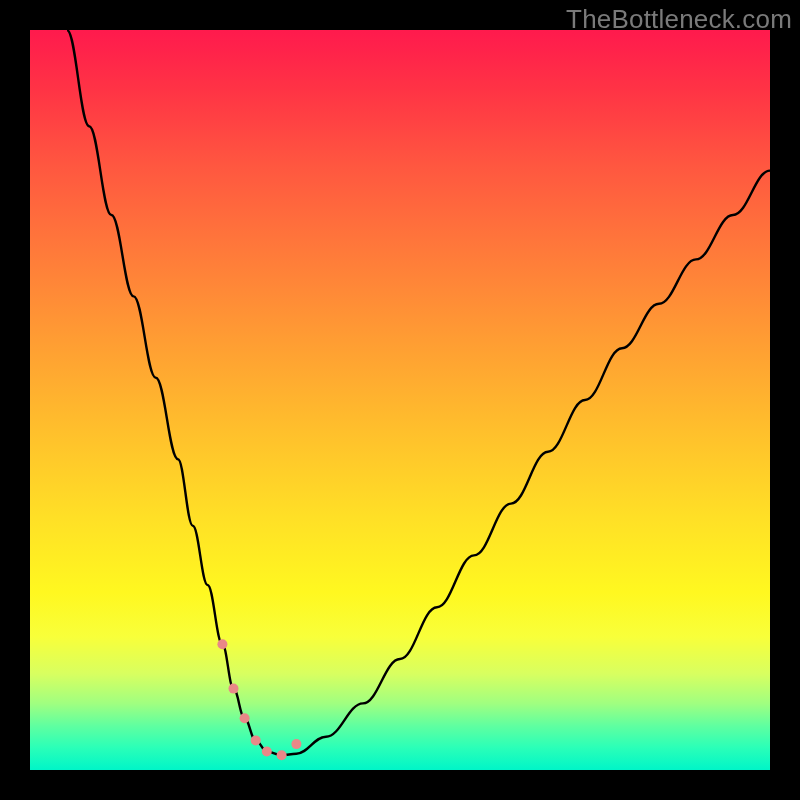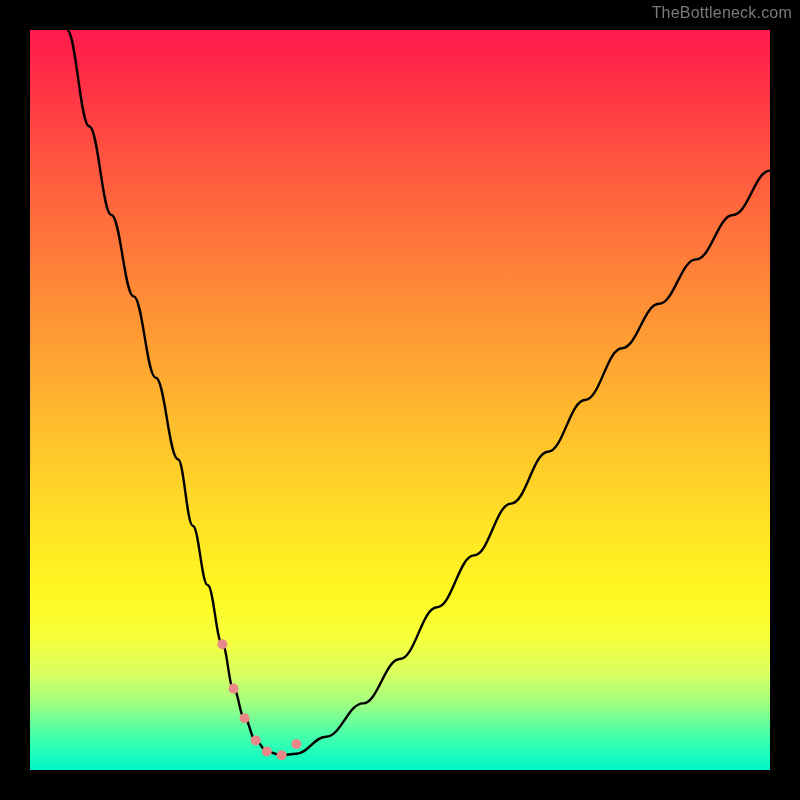--- a/index.html
+++ b/index.html
@@ -30,21 +30,21 @@
       #a0ff80 91%,
       #60ffa0 94%,
       #2affb8 97%,
       #00f5c8 100%);
   }
   .watermark {
     position: absolute;
     top: 4px;
     right: 8px;
     font-family: Arial, Helvetica, sans-serif;
-    font-size: 16px;
+    font-size: 26px;
     color: #7a7a7a;
     font-weight: 500;
     letter-spacing: 0.2px;
   }
   svg.curve {
     position: absolute;
     left: 0; top: 0;
     width: 100%; height: 100%;
   }
 </style>

